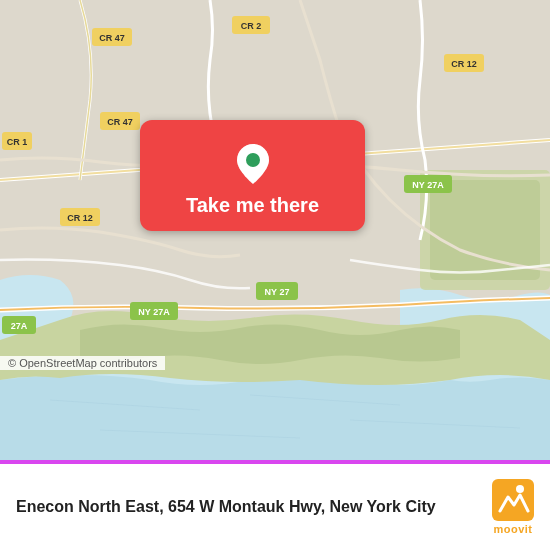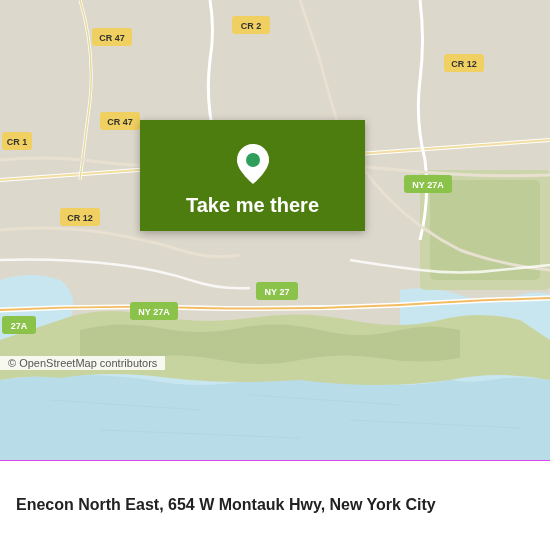--- a/index.html
+++ b/index.html
@@ -31,23 +31,23 @@
       position: absolute;
       top: 120px;
       left: 140px;
       width: 225px;
       display: flex;
       flex-direction: column;
       align-items: center;
     }
 
     .action-button {
-      background-color: #4d7c0f;
+      background-color: #ef4444;
       border: none;
-      border-radius: 0;
+      border-radius: 12px;
       padding: 22px 30px 14px 30px;
       cursor: pointer;
       display: flex;
       flex-direction: column;
       align-items: center;
       width: 225px;
       box-shadow: 0 2px 8px rgba(0,0,0,0.3);
     }
 
     .pin-icon {
@@ -72,21 +72,21 @@
       padding: 1px 8px;
       font-size: 11px;
       color: #555;
     }
 
     
     .bottom-panel {
       width: 550px;
       height: 90px;
       background: white;
-      border-top: 1px solid #d946ef;
+      border-top: 4px solid #d946ef;
       display: flex;
       align-items: center;
       padding: 0 16px;
       justify-content: space-between;
     }
 
     .location-info {
       flex: 1;
     }
 
@@ -217,13 +217,24 @@
       </svg>
       <span class="action-button-label">Take me there</span>
     </button>
   </div>
 </div>
 
 <div class="bottom-panel">
   <div class="location-info">
     <div class="location-name">Enecon North East, 654 W Montauk Hwy, New York City</div>
   </div>
+  <div class="moovit-logo">
+
+    <svg class="moovit-icon" viewBox="0 0 42 42" xmlns="http://www.w3.org/2000/svg">
+      <rect width="42" height="42" rx="6" fill="#f5a623"></rect>
+
+      <circle cx="28" cy="10" r="4" fill="white"></circle>
+
+      <path d="M8 32 L16 18 L22 26 L28 16 L36 32" stroke="white" stroke-width="3" fill="none" stroke-linejoin="round" stroke-linecap="round"></path>
+    </svg>
+    <span class="moovit-text">moovit</span>
+  </div>
 </div>
 
 </body></html>

